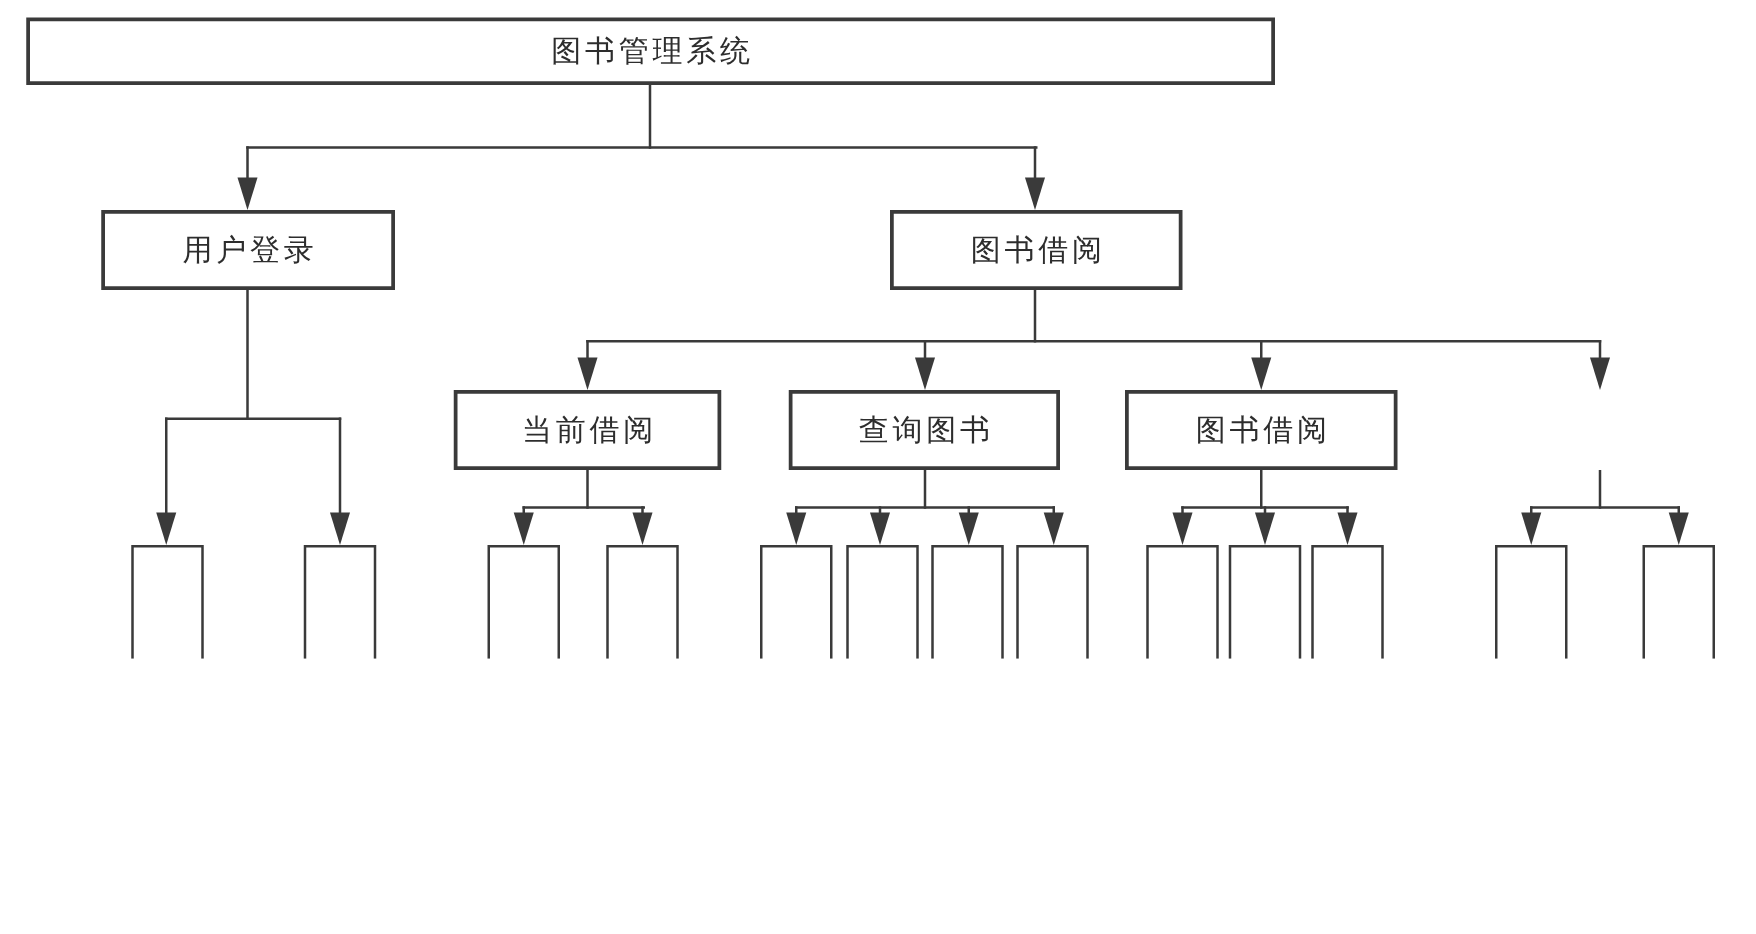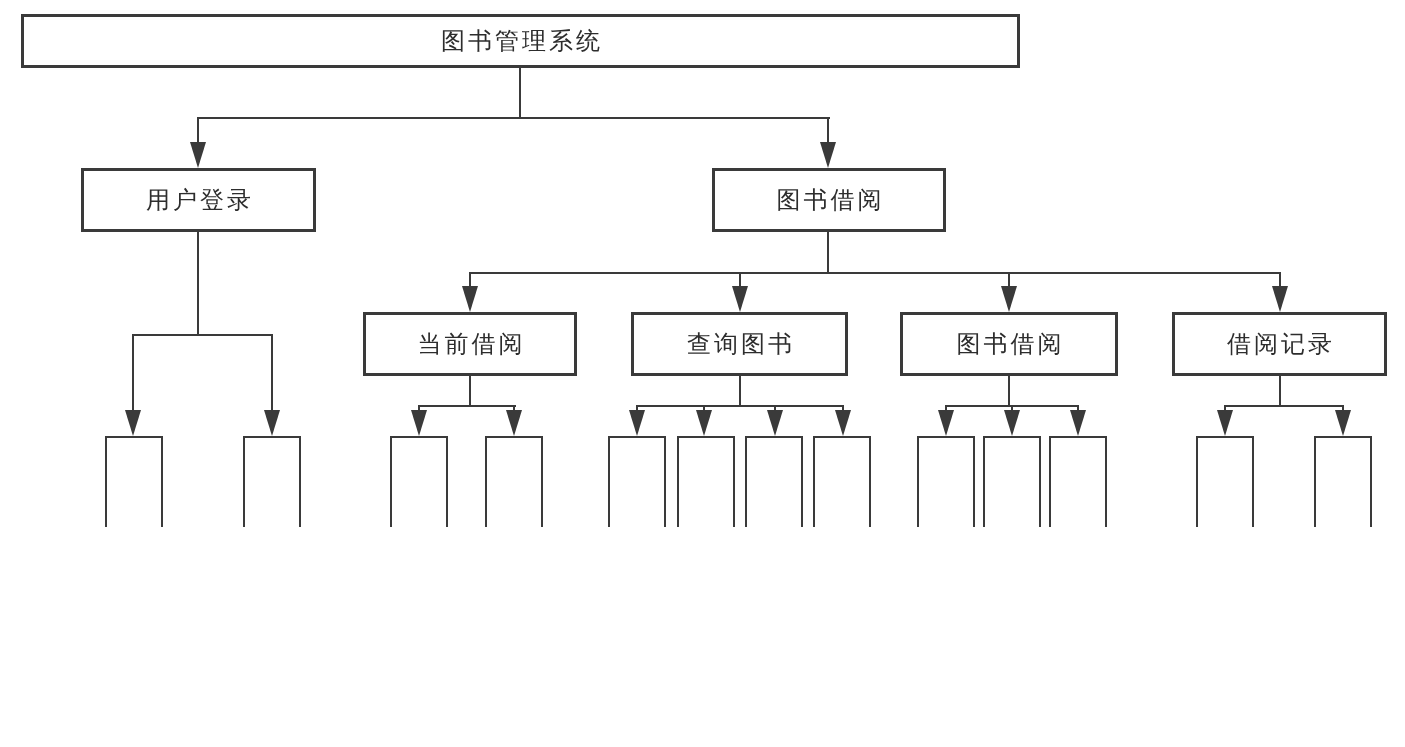--- a/index.html
+++ b/index.html
@@ -98,21 +98,20 @@
 <div class="canvas">
 
   <div class="box h" id="b-root">图书管理系统</div>
 
   <div class="box h" id="b-user-login">用户登录</div>
   <div class="box h" id="b-book-mgmt">图书借阅</div>
 
   <div class="box h" id="b-new-book">当前借阅</div>
   <div class="box h" id="b-book-borrow">查询图书</div>
   <div class="box h" id="b-current-borrow">图书借阅</div>
-  <div class="box h" id="b-borrow-record">借阅记录</div>
 
   <div class="box v" id="l-user-login">用户登录</div>
   <div class="box v" id="l-logout">注销登录</div>
   <div class="box v" id="l-query-book-1">查询图书</div>
   <div class="box v" id="l-borrow-book-1">借阅图书</div>
   <div class="box v" id="l-query-book-2">查询图书</div>
   <div class="box v" id="l-add-book">新增图书（管理员）</div>
   <div class="box v" id="l-edit-book">编辑图书（管理员）</div>
   <div class="box v" id="l-borrow-book-2">借阅图书</div>
   <div class="box v" id="l-query-book-3">查询图书</div>

